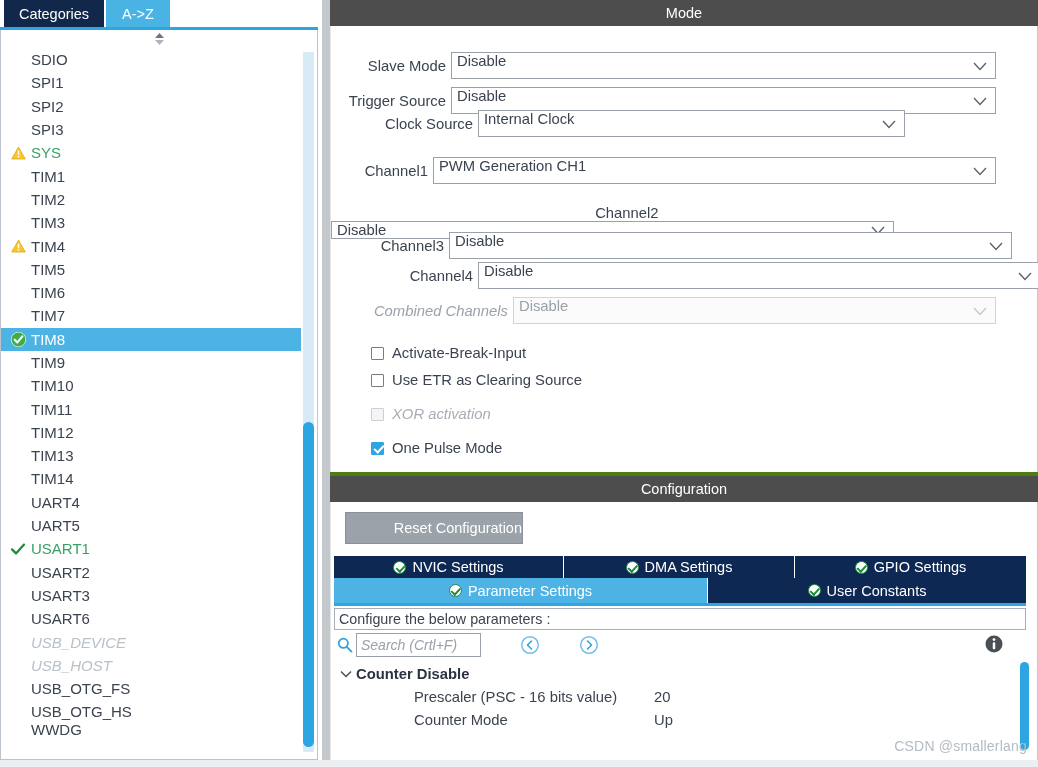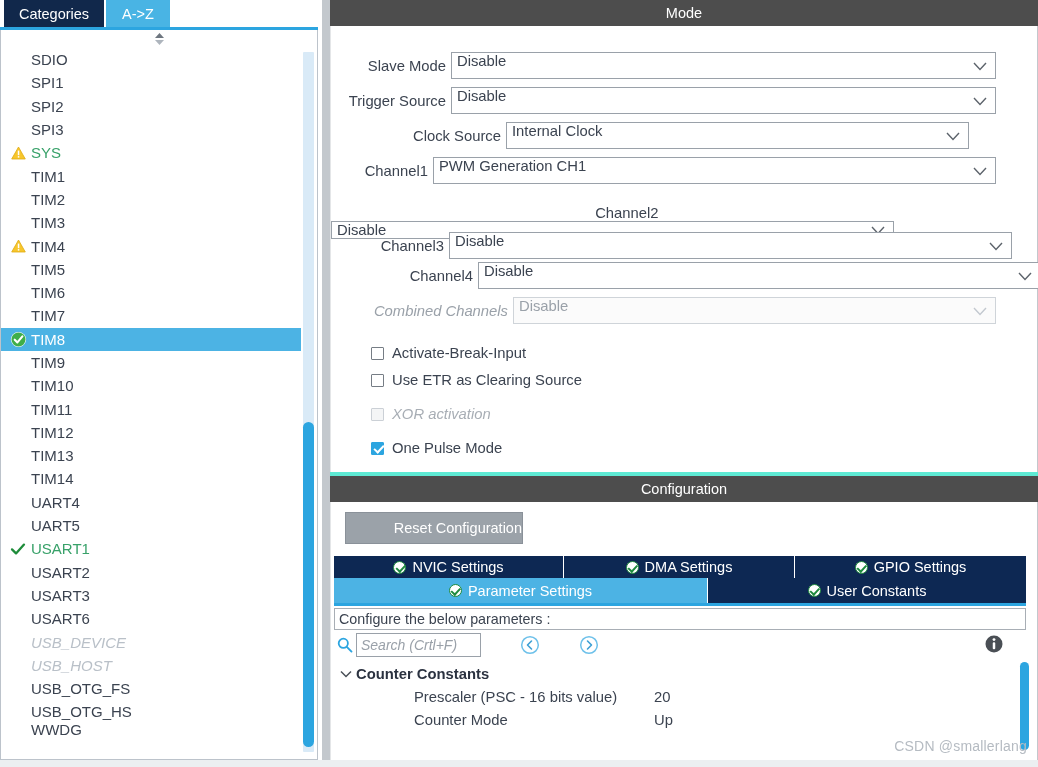--- a/index.html
+++ b/index.html
@@ -77,21 +77,21 @@
   }
 
   #panel-divider {
     position: absolute; left: 322px; top: 0; width: 8px; height: 767px;
     background: #c3c8cd;
   }
 
   
   #right-panel {
     position: absolute; left: 330px; top: 0; width: 708px; height: 767px;
-    background: #5eead4;
+    background: #4d7c0f;
   }
   .section-header {
     height: 26px; background: #4d4d4d; color: #ffffff;
     display: flex; align-items: center; justify-content: center;
     font-size: 14.5px;
   }
   #mode-body {
     position: relative; height: 446px; background: #ffffff;
     border-left: 1px solid #e4e6e8; border-right: 1px solid #c3c8cd;
   }
@@ -441,23 +441,23 @@
         <div class="combo" style="width:545px;">
           <span>Disable</span>
           <span class="chev">
             <svg width="14" height="9" viewBox="0 0 14 9">
                 <polyline points="1,1 7,7.5 13,1" fill="none" stroke="#5c636b" stroke-width="1.4"></polyline>
               </svg>
           </span>
         </div>
       </div>
 
-      <div class="mode-row" style="top:96px;padding-left:28px;">
+      <div class="mode-row" style="top:84px;">
         <div class="mode-label" style="width:147px;">Clock Source</div>
-        <div class="combo" style="width:463px;">
+        <div class="combo" style="width:427px;">
           <span>Internal Clock</span>
           <span class="chev">
             <svg width="14" height="9" viewBox="0 0 14 9">
                 <polyline points="1,1 7,7.5 13,1" fill="none" stroke="#5c636b" stroke-width="1.4"></polyline>
               </svg>
           </span>
         </div>
       </div>
 
       <div class="mode-row" style="top:131px;">
@@ -612,21 +612,21 @@
           </span>
         </div>
 
         <div id="param-tree">
           <div class="tree-group">
             <span class="twisty">
               <svg width="12" height="8" viewBox="0 0 12 8">
                   <polyline points="1,1.5 6,6.5 11,1.5" fill="none" stroke="#4a5058" stroke-width="1.5"></polyline>
                 </svg>
             </span>
-            <span>Counter Constants</span>
+            <span>Counter Disable</span>
           </div>
           <div class="tree-item">
             <span class="tname">Prescaler (PSC - 16 bits value)</span>
             <span class="tval">20</span>
           </div>
           <div class="tree-item">
             <span class="tname">Counter Mode</span>
             <span class="tval">Up</span>
           </div>
         </div>

